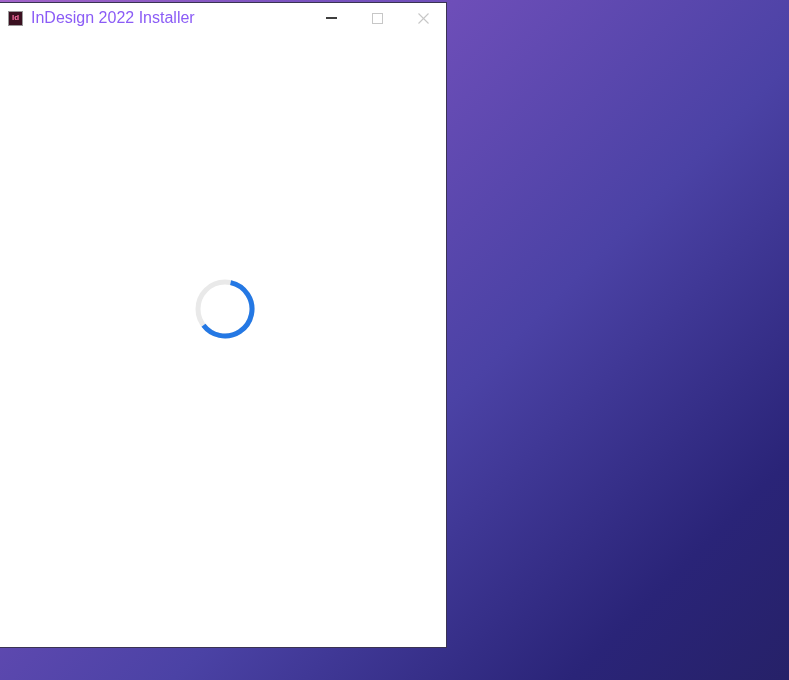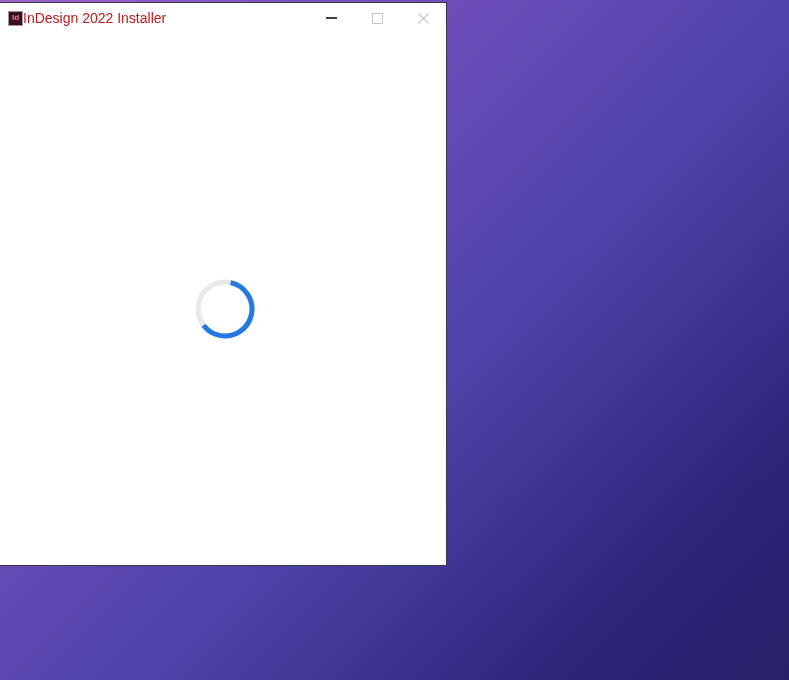--- a/index.html
+++ b/index.html
@@ -19,21 +19,21 @@
       #A263C9 0%,
       #7B53C0 20%,
       #4B42A5 58%,
       #2A2478 85%,
       #262168 100%);
   }
   
   .window {
     position: absolute;
     left: 0; top: 2px;
-    width: 447px; height: 564px;
+    width: 447px; height: 646px;
     background: #ffffff;
     border-top: 1px solid #3A3352;
     border-right: 1px solid #3A3352;
     border-bottom: 1px solid #3A3352;
     box-sizing: border-box;
   }
   .titlebar {
     display: flex;
     align-items: center;
     height: 30px;
@@ -49,22 +49,23 @@
     display: flex;
     align-items: center;
     justify-content: center;
     font-size: 8px;
     font-weight: bold;
     color: #FF6FA5;
     line-height: 1;
     flex: 0 0 auto;
   }
   .title-text {
-    font-size: 14px;
-    color: #b91c1c;
+    margin-left: 8px;
+    font-size: 16px;
+    color: #8b5cf6;
     white-space: nowrap;
   }
   .controls {
     margin-left: auto;
     display: flex;
     height: 30px;
   }
   .ctrl-btn {
     width: 46px; height: 30px;
     display: flex;

